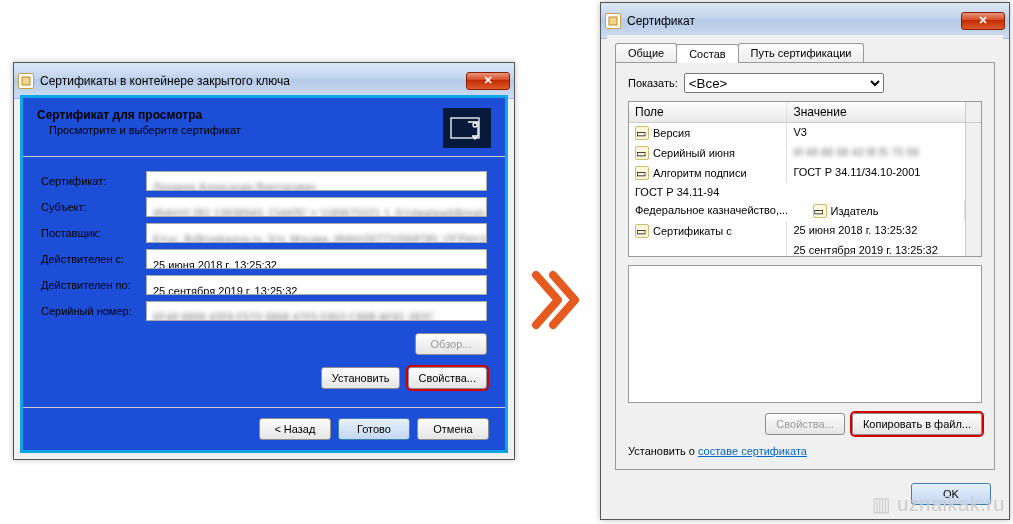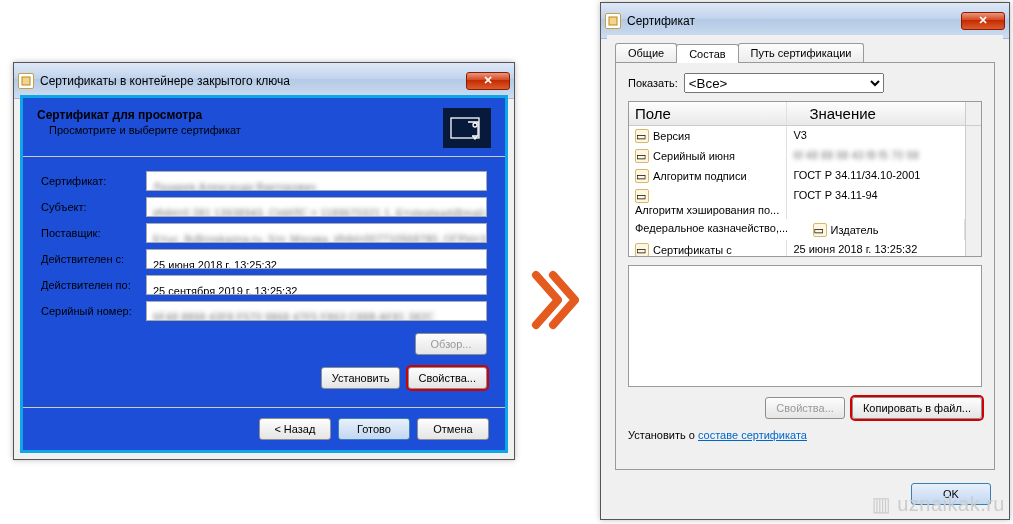--- a/index.html
+++ b/index.html
@@ -74,31 +74,31 @@
   .footer { position:absolute; left:0;right:0;bottom:0; padding:10px 16px; border-top:1px solid #ccc; text-align:right;}
   
   .tabs { display:flex; padding:8px 8px 0; }
   .tab {
     padding:3px 12px; border:1px solid #999; border-bottom:none;
     background:linear-gradient(#fdfdfd,#ececec); margin-right:-1px; font-size:11px;
     border-radius:3px 3px 0 0;
   }
   .tab.active { background:#fff; position:relative; top:1px; }
   .tabpanel {
-    margin:0 8px 8px; border:1px solid #999; padding:10px 12px 28px;
+    margin:0 8px 8px; border:1px solid #999; padding:10px 12px 12px;
     height:calc(100% - 70px);
     display:flex;flex-direction:column;
   }
   .showrow { display:flex; align-items:center; margin-bottom:8px; }
   .showrow select { flex:0 0 200px; height:20px; margin-left:6px; }
   .table {
     border:1px solid #999; background:#fff; flex:0 0 auto;
     display:flex; flex-direction:column; height:156px;
   }
-  .thead { display:flex; background:linear-gradient(#fdfdfd,#e9e9e9); border-bottom:1px solid #ccc; font-size:15px;gap:16px; }
+  .thead { display:flex; background:linear-gradient(#fdfdfd,#e9e9e9); border-bottom:1px solid #ccc; font-size:12px; }
   .th, .td { padding:3px 6px; }
   .th.c1,.td.c1{flex:0 0 45%; border-right:1px solid #e0e0e0;}
   .th.c2,.td.c2{flex:1;}
   .th.cs,.td.cs{flex:0 0 16px;background:#f0f0f0;border-left:1px solid #ccc;}
   .tbody{flex:1;overflow:hidden;}
   .tr{display:flex;font-size:11px;}
   .tr .td.c1 span{display:inline-block;vertical-align:middle}
   .field-icon{width:14px;height:14px;margin-right:4px;border:1px solid #d6b96c;background:#fff6df;border-radius:2px;display:inline-flex;align-items:center;justify-content:center;vertical-align:middle;}
   .detailbox{margin-top:8px;border:1px solid #999;background:#fff;flex:1;min-height:70px;}
   .lowerbtns{text-align:right;margin-top:10px;}
@@ -233,21 +233,20 @@
               <div class="td c1"><span class="field-icon">▭</span><span>Серийный июня</span></div>
               <div class="td c2 blurry">6f 48 88 98 43 f8 f5 70 98</div>
               <div class="td cs"></div>
             </div>
             <div class="tr">
               <div class="td c1"><span class="field-icon">▭</span><span>Алгоритм подписи</span></div>
               <div class="td c2 ">ГОСТ Р 34.11/34.10-2001</div>
               <div class="td cs"></div>
             </div>
             <div class="tr">
-              <div class="td c1"><span class="field-icon">▭</span><span>Алгоритм хэширования по...</span></div>
               <div class="td c2 ">ГОСТ Р 34.11-94</div>
               <div class="td cs"></div>
             </div>
             <div class="tr">
               <div class="td c2 ">Федеральное казначейство,...</div>
               <div class="td c1"><span class="field-icon">▭</span><span>Издатель</span></div>
               <div class="td cs"></div>
             </div>
             <div class="tr">
               <div class="td c1"><span class="field-icon">▭</span><span>Сертификаты с</span></div>

